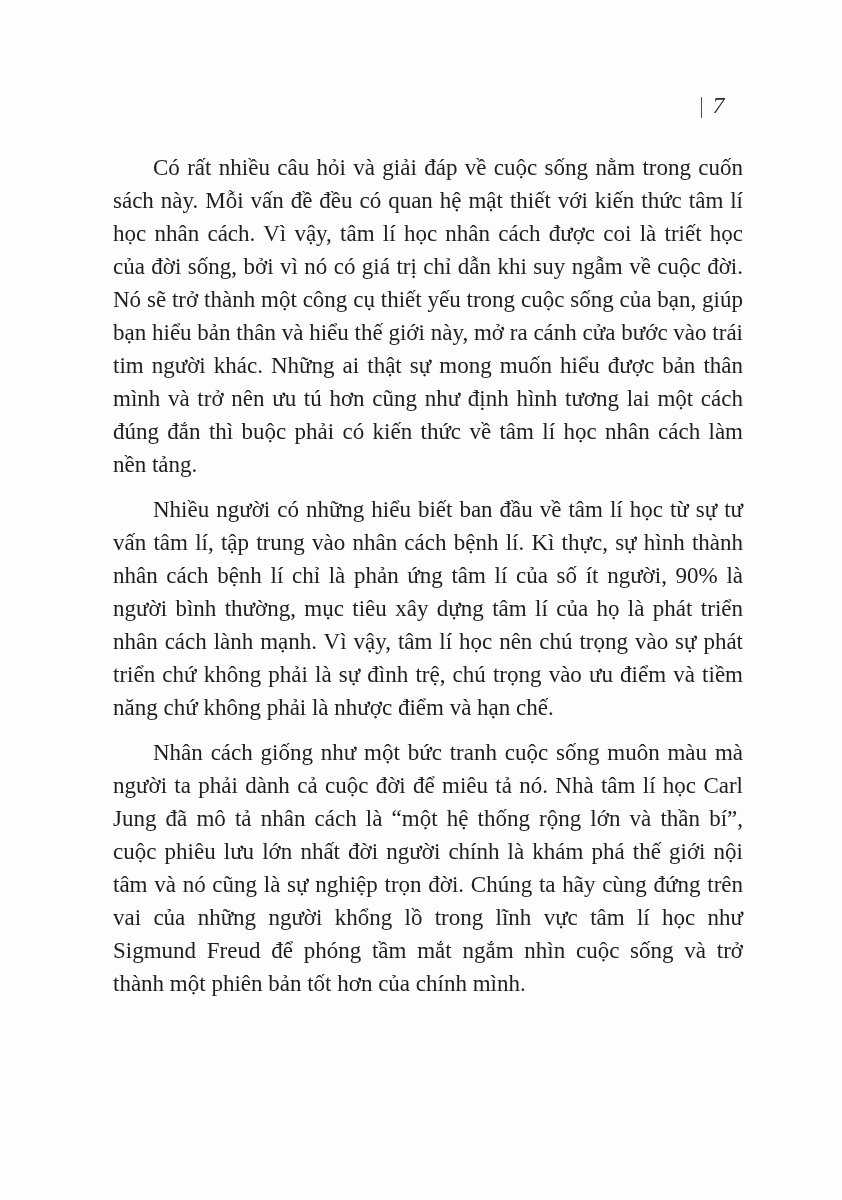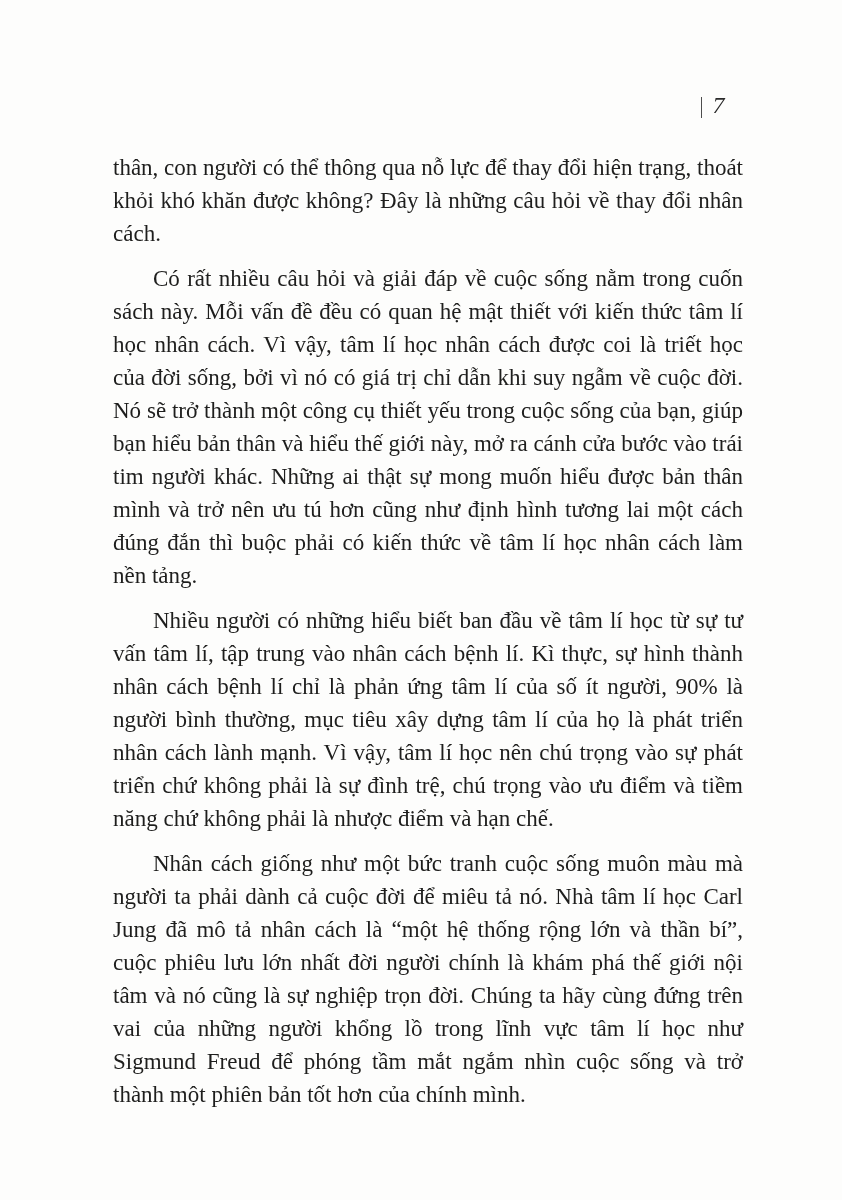--- a/index.html
+++ b/index.html
@@ -62,19 +62,18 @@
 <body>
 
 <div class="page">
 
   <header class="page-header">
     <span class="separator">|</span>
     <span class="number">7</span>
   </header>
 
   <main class="content">
-    <p class="continued">thân, con người có thể thông qua nỗ lực để thay đổi hiện trạng, thoát khỏi khó khăn được không? Đây là những câu hỏi về thay đổi nhân cách.</p>
     <p class="indented">Có rất nhiều câu hỏi và giải đáp về cuộc sống nằm trong cuốn sách này. Mỗi vấn đề đều có quan hệ mật thiết với kiến thức tâm lí học nhân cách. Vì vậy, tâm lí học nhân cách được coi là triết học của đời sống, bởi vì nó có giá trị chỉ dẫn khi suy ngẫm về cuộc đời. Nó sẽ trở thành một công cụ thiết yếu trong cuộc sống của bạn, giúp bạn hiểu bản thân và hiểu thế giới này, mở ra cánh cửa bước vào trái tim người khác. Những ai thật sự mong muốn hiểu được bản thân mình và trở nên ưu tú hơn cũng như định hình tương lai một cách đúng đắn thì buộc phải có kiến thức về tâm lí học nhân cách làm nền tảng.</p>
     <p class="indented">Nhiều người có những hiểu biết ban đầu về tâm lí học từ sự tư vấn tâm lí, tập trung vào nhân cách bệnh lí. Kì thực, sự hình thành nhân cách bệnh lí chỉ là phản ứng tâm lí của số ít người, 90% là người bình thường, mục tiêu xây dựng tâm lí của họ là phát triển nhân cách lành mạnh. Vì vậy, tâm lí học nên chú trọng vào sự phát triển chứ không phải là sự đình trệ, chú trọng vào ưu điểm và tiềm năng chứ không phải là nhược điểm và hạn chế.</p>
     <p class="indented">Nhân cách giống như một bức tranh cuộc sống muôn màu mà người ta phải dành cả cuộc đời để miêu tả nó. Nhà tâm lí học Carl Jung đã mô tả nhân cách là “một hệ thống rộng lớn và thần bí”, cuộc phiêu lưu lớn nhất đời người chính là khám phá thế giới nội tâm và nó cũng là sự nghiệp trọn đời. Chúng ta hãy cùng đứng trên vai của những người khổng lồ trong lĩnh vực tâm lí học như Sigmund Freud để phóng tầm mắt ngắm nhìn cuộc sống và trở thành một phiên bản tốt hơn của chính mình.</p>
   </main>
 
 </div>
 
 </body></html>

